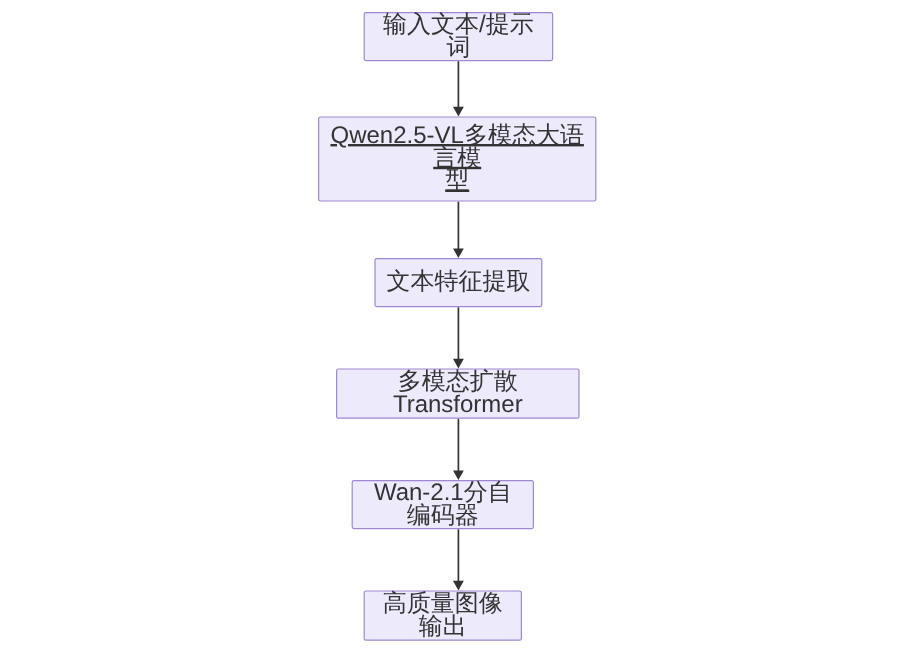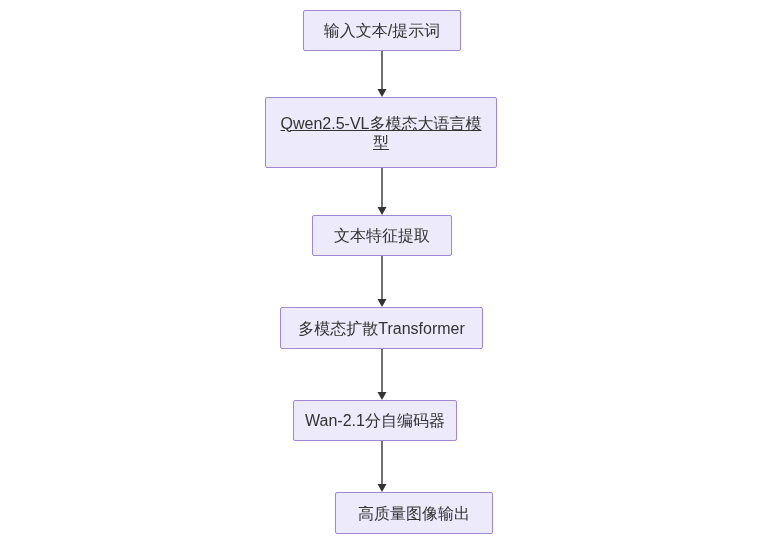--- a/index.html
+++ b/index.html
@@ -20,21 +20,21 @@
     height: 544px;
   }
 
   .node {
     position: absolute;
     box-sizing: border-box;
     background: #ECEAFB;
     border: 1px solid #9F87D4;
     border-radius: 2px;
     color: #333333;
-    font-size: 16px;
+    font-size: 20px;
     line-height: 19px;
     text-align: center;
     display: flex;
     align-items: center;
     justify-content: center;
     padding: 2px 8px;
     white-space: pre-wrap;
   }
 
   .edge {
@@ -79,15 +79,15 @@
       <svg width="14" height="51" viewBox="0 0 14 51">
         <line x1="7" y1="0" x2="7" y2="44" stroke="#333333" stroke-width="1.4"></line>
         <polygon points="7,51 2.5,43 11.5,43" fill="#333333"></polygon>
       </svg>
     </div>
     <div class="node" style="left: 303px; top: 10px; width: 158px; height: 41px; background: rgb(236, 234, 251); border-color: rgb(159, 135, 212); color: rgb(51, 51, 51);"><span>输入文本/提示词</span></div>
     <div class="node" style="left: 265px; top: 97px; width: 232px; height: 71px; background: rgb(236, 234, 251); border-color: rgb(159, 135, 212); color: rgb(51, 51, 51); text-decoration: underline;"><span>Qwen2.5-VL多模态大语言模
 型</span></div>
     <div class="node" style="left: 280px; top: 307px; width: 203px; height: 42px; background: rgb(236, 234, 251); border-color: rgb(159, 135, 212); color: rgb(51, 51, 51);"><span>多模态扩散Transformer</span></div>
     <div class="node" style="left: 312px; top: 215px; width: 140px; height: 41px; background: rgb(236, 234, 251); border-color: rgb(159, 135, 212); color: rgb(51, 51, 51);"><span>文本特征提取</span></div>
-    <div class="node" style="left: 293px; top: 400px; width: 164px; height: 41px; background: rgb(236, 234, 251); border-color: rgb(159, 135, 212); color: rgb(51, 51, 51);"><span>Wan-2.1分自编码器</span></div>
-    <div class="node" style="left: 303px; top: 492px; width: 158px; height: 42px; background: rgb(236, 234, 251); border-color: rgb(159, 135, 212); color: rgb(51, 51, 51); margin-left: 32px;"><span>高质量图像输出</span></div>
+    <div class="node" style="left: 293px; top: 400px; width: 152px; height: 41px; background: rgb(236, 234, 251); border-color: rgb(159, 135, 212); color: rgb(51, 51, 51);"><span>Wan-2.1分自编码器</span></div>
+    <div class="node" style="left: 303px; top: 492px; width: 132px; height: 42px; background: rgb(236, 234, 251); border-color: rgb(159, 135, 212); color: rgb(51, 51, 51);"><span>高质量图像输出</span></div>
   </div>
 
 </body></html>

